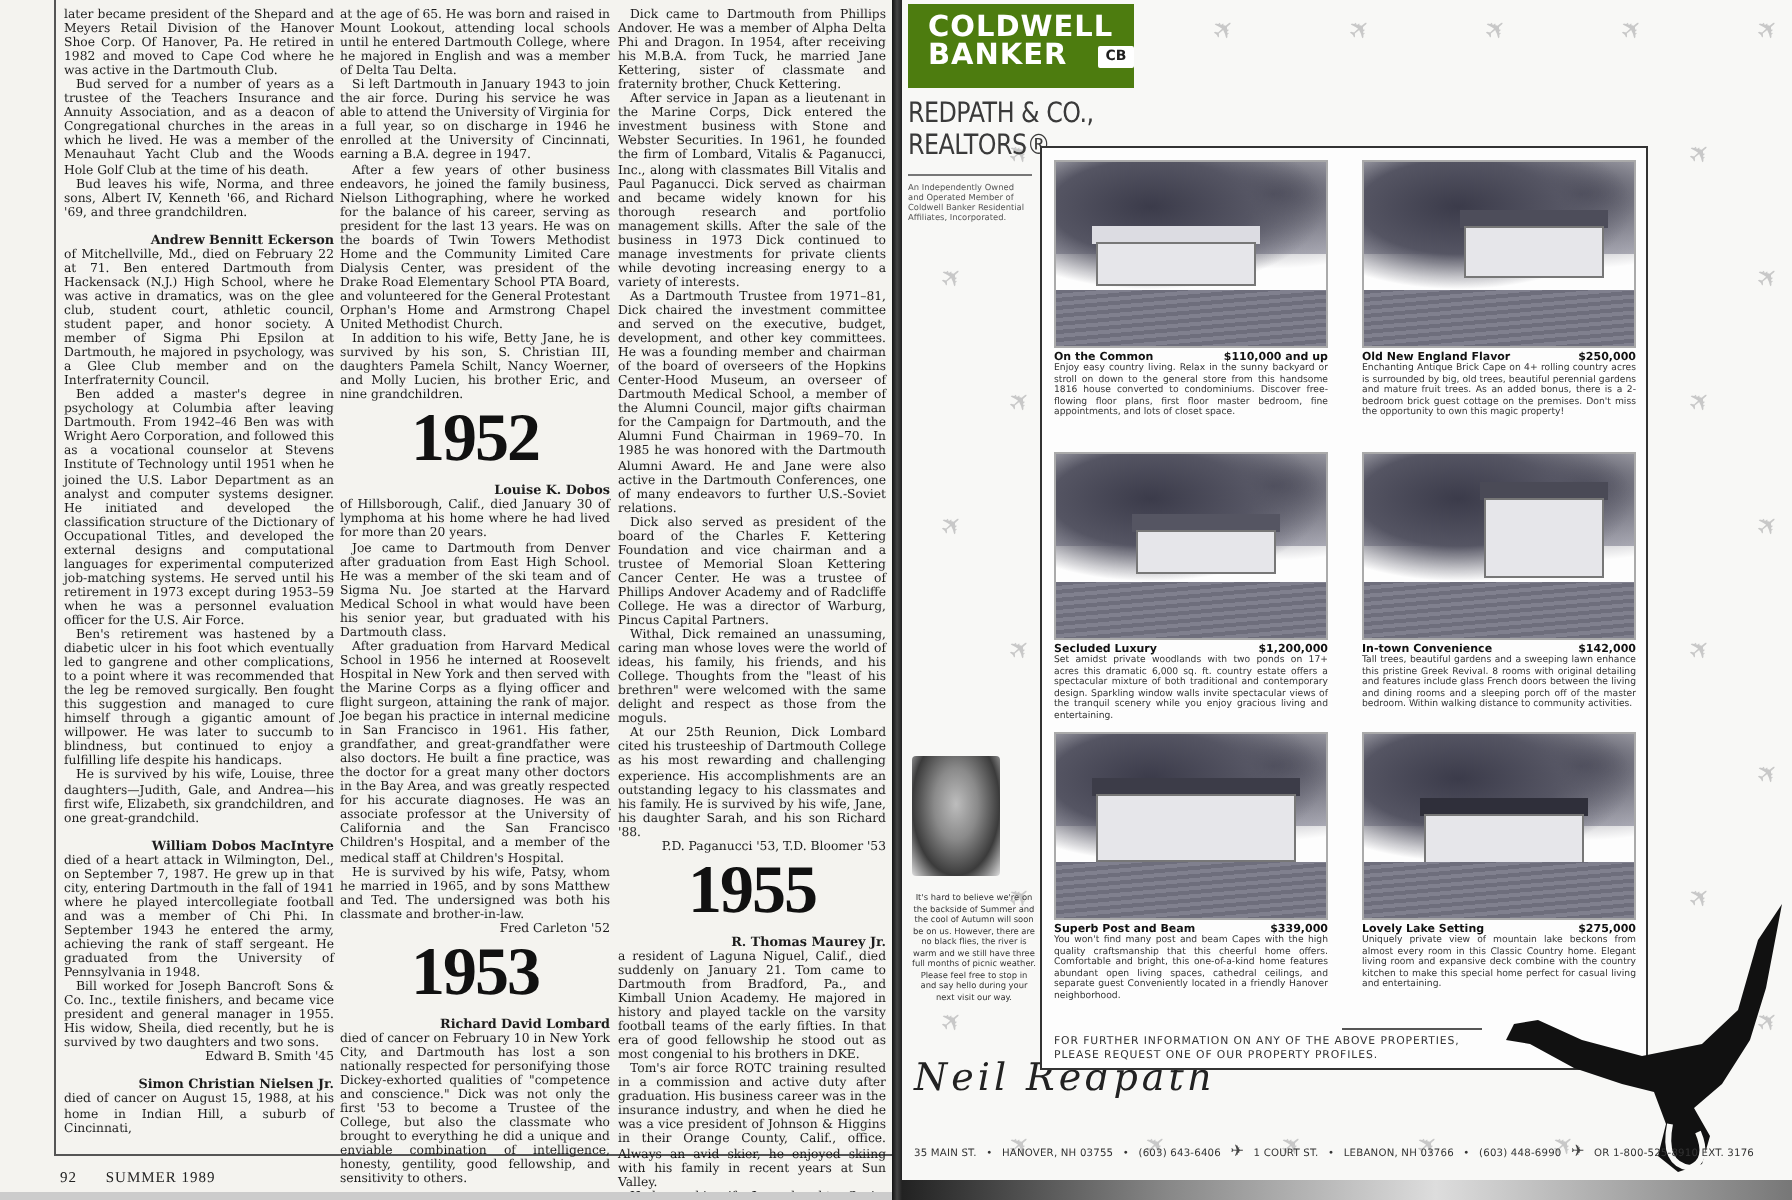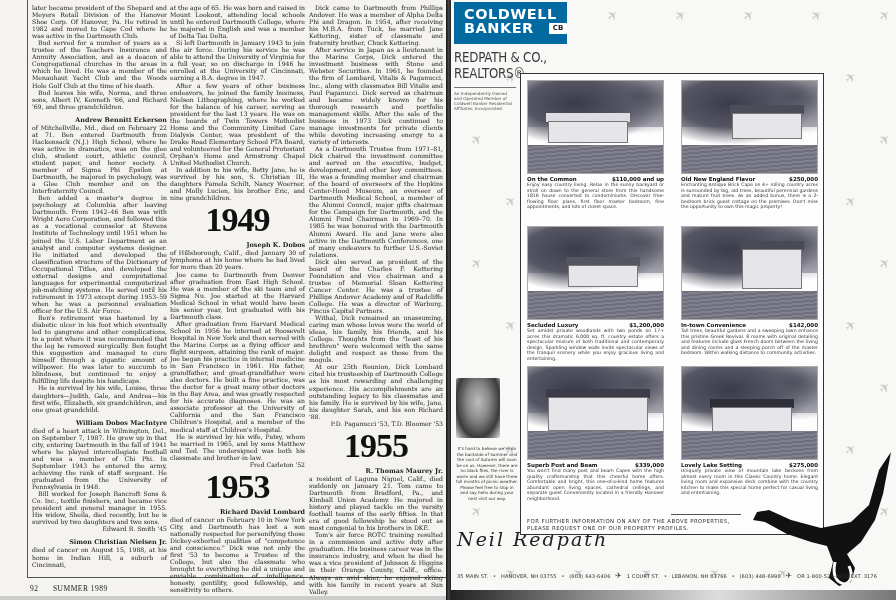--- a/index.html
+++ b/index.html
@@ -22,21 +22,21 @@
   .footer-left span { margin-right: 12px; }
 
   
   .gutter { position: absolute; left: 446px; top: 0; width: 5px; height: 600px; background: linear-gradient(90deg, #111, #444, #222); }
 
   
   .right-page { position: absolute; left: 451px; top: 0; width: 445px; height: 600px; background: #f8f8f6; overflow: hidden; }
   .pattern { position: absolute; left: 0; top: 0; width: 445px; height: 600px; }
   .bird { position: absolute; font-size: 13px; color: #c8c8c8; font-family: "DejaVu Sans", sans-serif; }
 
-  .cb-logo { position: absolute; left: 3px; top: 2px; width: 113px; height: 42px; background: #0369a1; color: #fff; font-family: "DejaVu Sans", sans-serif; font-weight: bold; }
+  .cb-logo { position: absolute; left: 3px; top: 2px; width: 113px; height: 42px; background: #4d7c0f; color: #fff; font-family: "DejaVu Sans", sans-serif; font-weight: bold; }
   .cb-logo .l1 { position: absolute; left: 10px; top: 5px; font-size: 14.5px; line-height: 14px; letter-spacing: 0.5px; }
   .cb-logo .l2 { position: absolute; left: 10px; top: 19px; font-size: 14.5px; line-height: 14px; letter-spacing: 0.5px; }
   .cb-logo .cb-mark { position: absolute; left: 95px; top: 21px; width: 18px; height: 11px; background: #fff; color: #1e1e1e; font-size: 7px; line-height: 11px; text-align: center; border-radius: 1px; }
   .redpath { position: absolute; left: 3px; top: 49px; font-family: "DejaVu Sans", sans-serif; font-size: 14px; line-height: 16px; color: #3a3a3a; font-weight: normal; letter-spacing: -0.3px; transform: scaleX(0.85); transform-origin: left top; }
   .redpath-rule { position: absolute; left: 3px; top: 87px; width: 62px; height: 1px; background: #777; }
   .indep { position: absolute; left: 3px; top: 91px; width: 62px; font-family: "DejaVu Sans", sans-serif; font-size: 4.2px; line-height: 5px; color: #555; }
 
   .listing-box { position: absolute; left: 69px; top: 73px; width: 304px; height: 462px; border: 1px solid #333; background: #fdfdfd; }
   .listing { position: absolute; width: 137px; }
   .photo { position: absolute; left: 0; top: 0; width: 137px; height: 94px; border: 1px solid #aaa; overflow: hidden; }
@@ -85,22 +85,22 @@
         <p>Bill worked for Joseph Bancroft Sons &amp; Co. Inc., textile finishers, and became vice president and general manager in 1955. His widow, Sheila, died recently, but he is survived by two daughters and two sons.</p>
         <div class="sig">Edward B. Smith '45</div>
         <div class="name">Simon Christian Nielsen Jr.</div>
         <p class="noind">died of cancer on August 15, 1988, at his home in Indian Hill, a suburb of Cincinnati,</p>
       </div>
     <div class="col col2">
         <p class="noind">at the age of 65. He was born and raised in Mount Lookout, attending local schools until he entered Dartmouth College, where he majored in English and was a member of Delta Tau Delta.</p>
         <p>Si left Dartmouth in January 1943 to join the air force. During his service he was able to attend the University of Virginia for a full year, so on discharge in 1946 he enrolled at the University of Cincinnati, earning a B.A. degree in 1947.</p>
         <p>After a few years of other business endeavors, he joined the family business, Nielson Lithographing, where he worked for the balance of his career, serving as president for the last 13 years. He was on the boards of Twin Towers Methodist Home and the Community Limited Care Dialysis Center, was president of the Drake Road Elementary School PTA Board, and volunteered for the General Protestant Orphan's Home and Armstrong Chapel United Methodist Church.</p>
         <p>In addition to his wife, Betty Jane, he is survived by his son, S. Christian III, daughters Pamela Schilt, Nancy Woerner, and Molly Lucien, his brother Eric, and nine grandchildren.</p>
-        <div class="year">1949</div>
-        <div class="name">Joseph K. Dobos</div>
+        <div class="year">1952</div>
+        <div class="name">Louise K. Dobos</div>
         <p class="noind">of Hillsborough, Calif., died January 30 of lymphoma at his home where he had lived for more than 20 years.</p>
         <p>Joe came to Dartmouth from Denver after graduation from East High School. He was a member of the ski team and of Sigma Nu. Joe started at the Harvard Medical School in what would have been his senior year, but graduated with his Dartmouth class.</p>
         <p>After graduation from Harvard Medical School in 1956 he interned at Roosevelt Hospital in New York and then served with the Marine Corps as a flying officer and flight surgeon, attaining the rank of major. Joe began his practice in internal medicine in San Francisco in 1961. His father, grandfather, and great-grandfather were also doctors. He built a fine practice, was the doctor for a great many other doctors in the Bay Area, and was greatly respected for his accurate diagnoses. He was an associate professor at the University of California and the San Francisco Children's Hospital, and a member of the medical staff at Children's Hospital.</p>
         <p>He is survived by his wife, Patsy, whom he married in 1965, and by sons Matthew and Ted. The undersigned was both his classmate and brother-in-law.</p>
         <div class="sig">Fred Carleton '52</div>
         <div class="year">1953</div>
         <div class="name">Richard David Lombard</div>
         <p class="noind">died of cancer on February 10 in New York City, and Dartmouth has lost a son nationally respected for personifying those Dickey-exhorted qualities of "competence and conscience." Dick was not only the first '53 to become a Trustee of the College, but also the classmate who brought to everything he did a unique and enviable combination of intelligence, honesty, gentility, good fellowship, and sensitivity to others.</p>
       </div>
     <div class="col col3">

